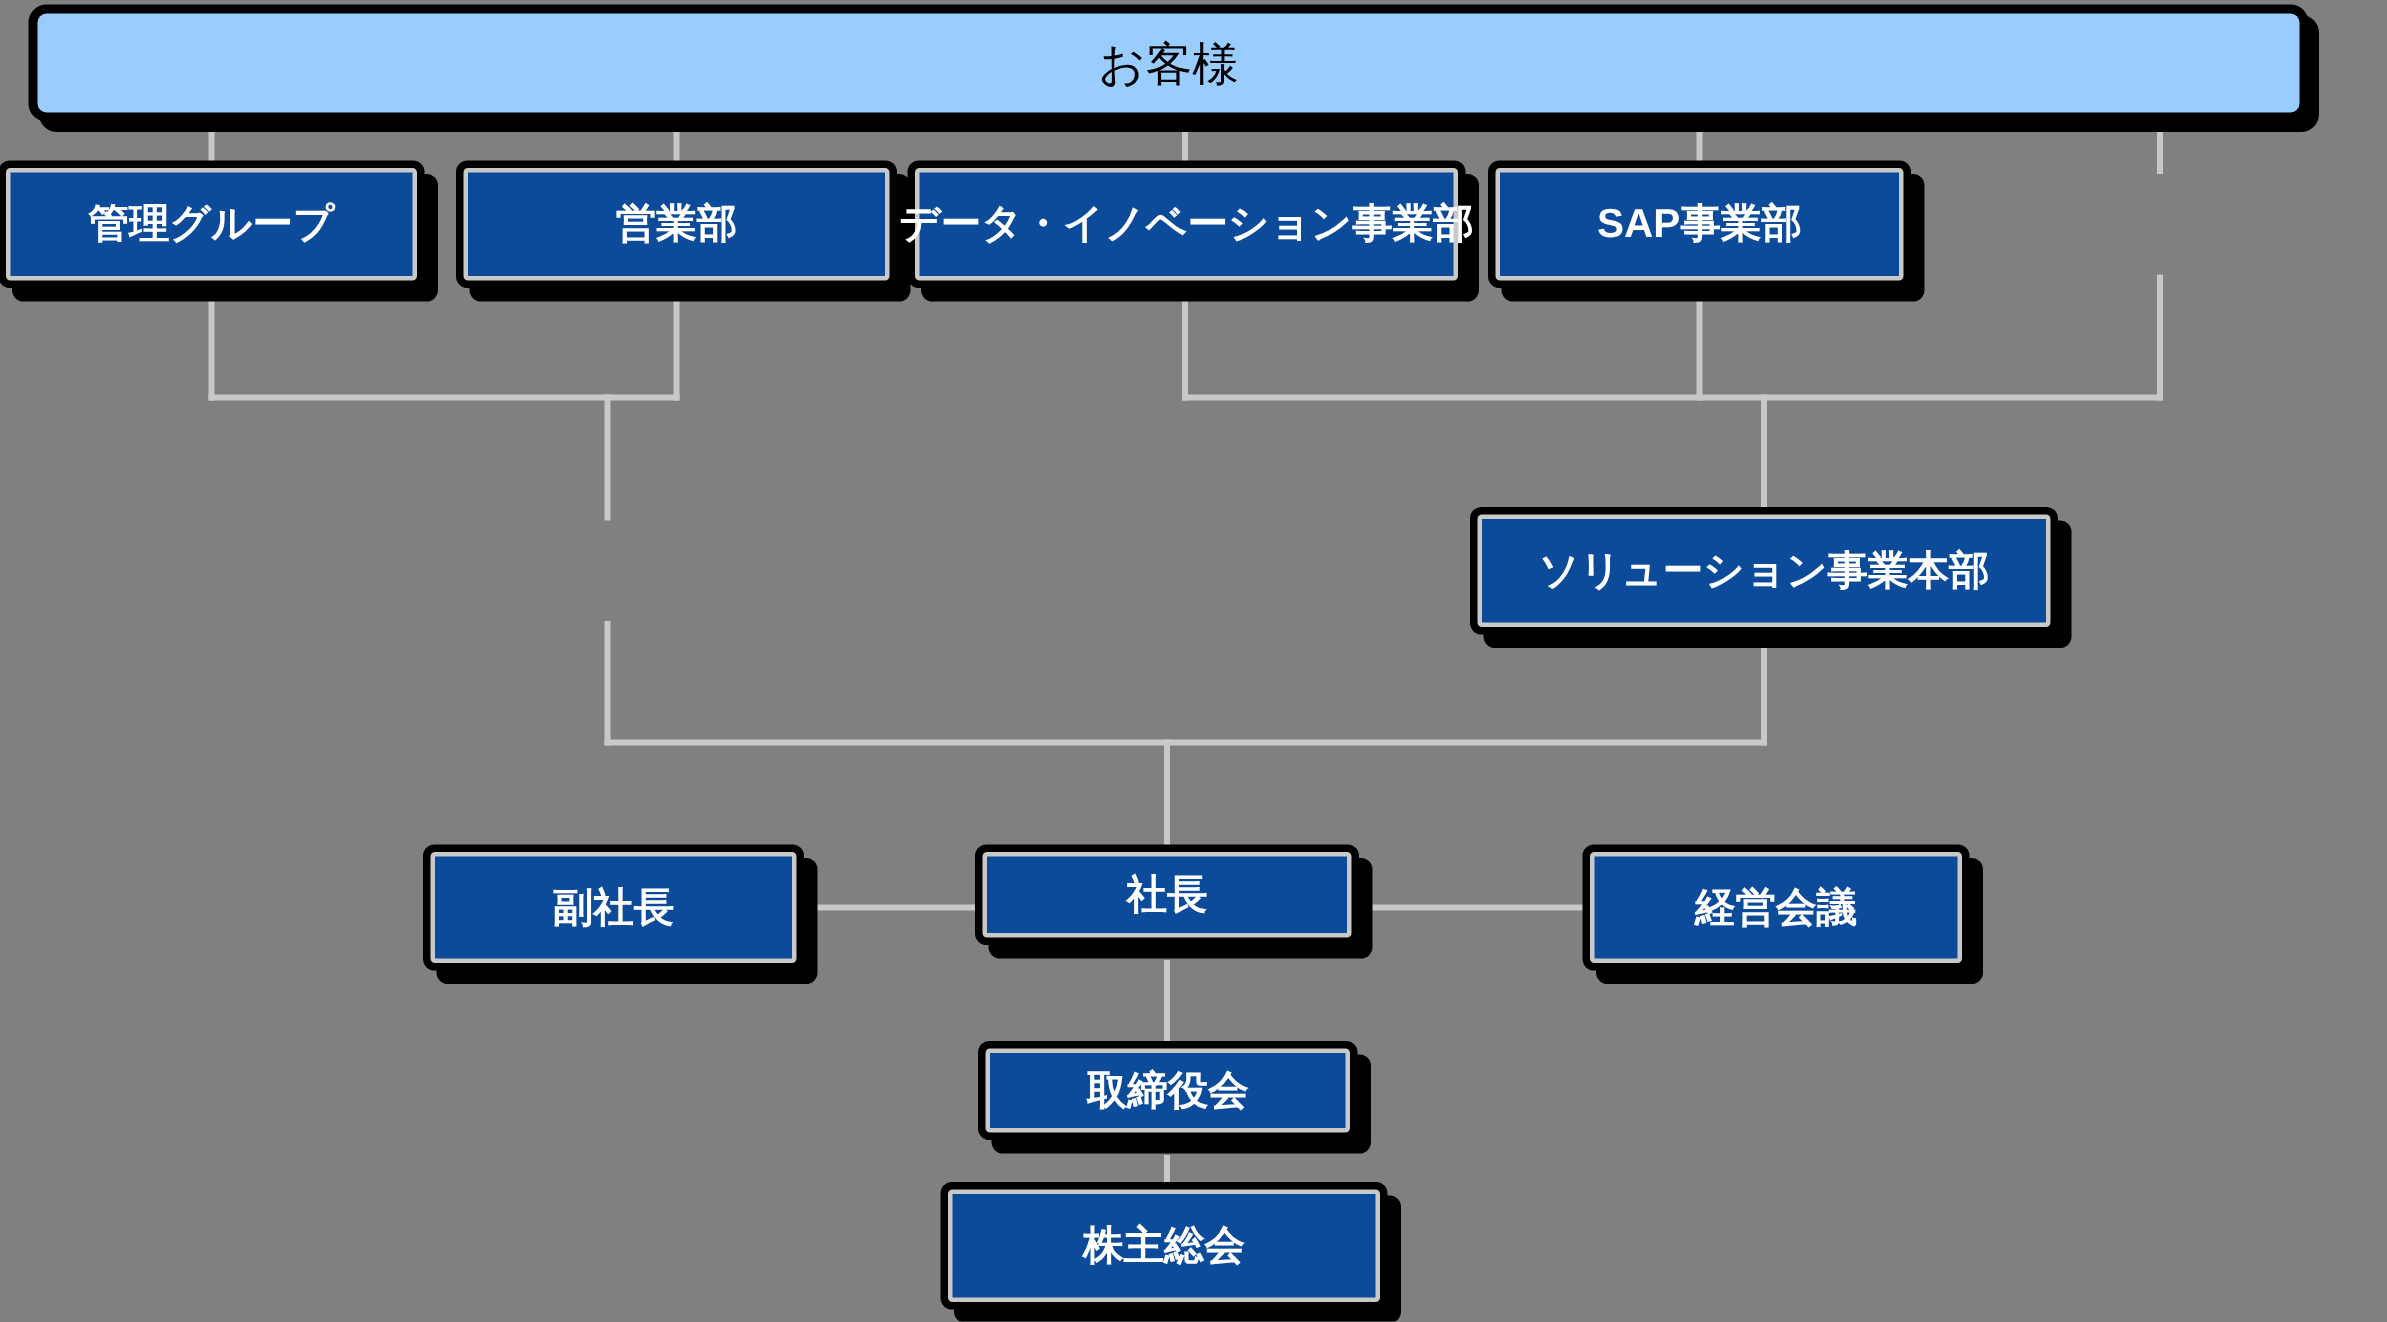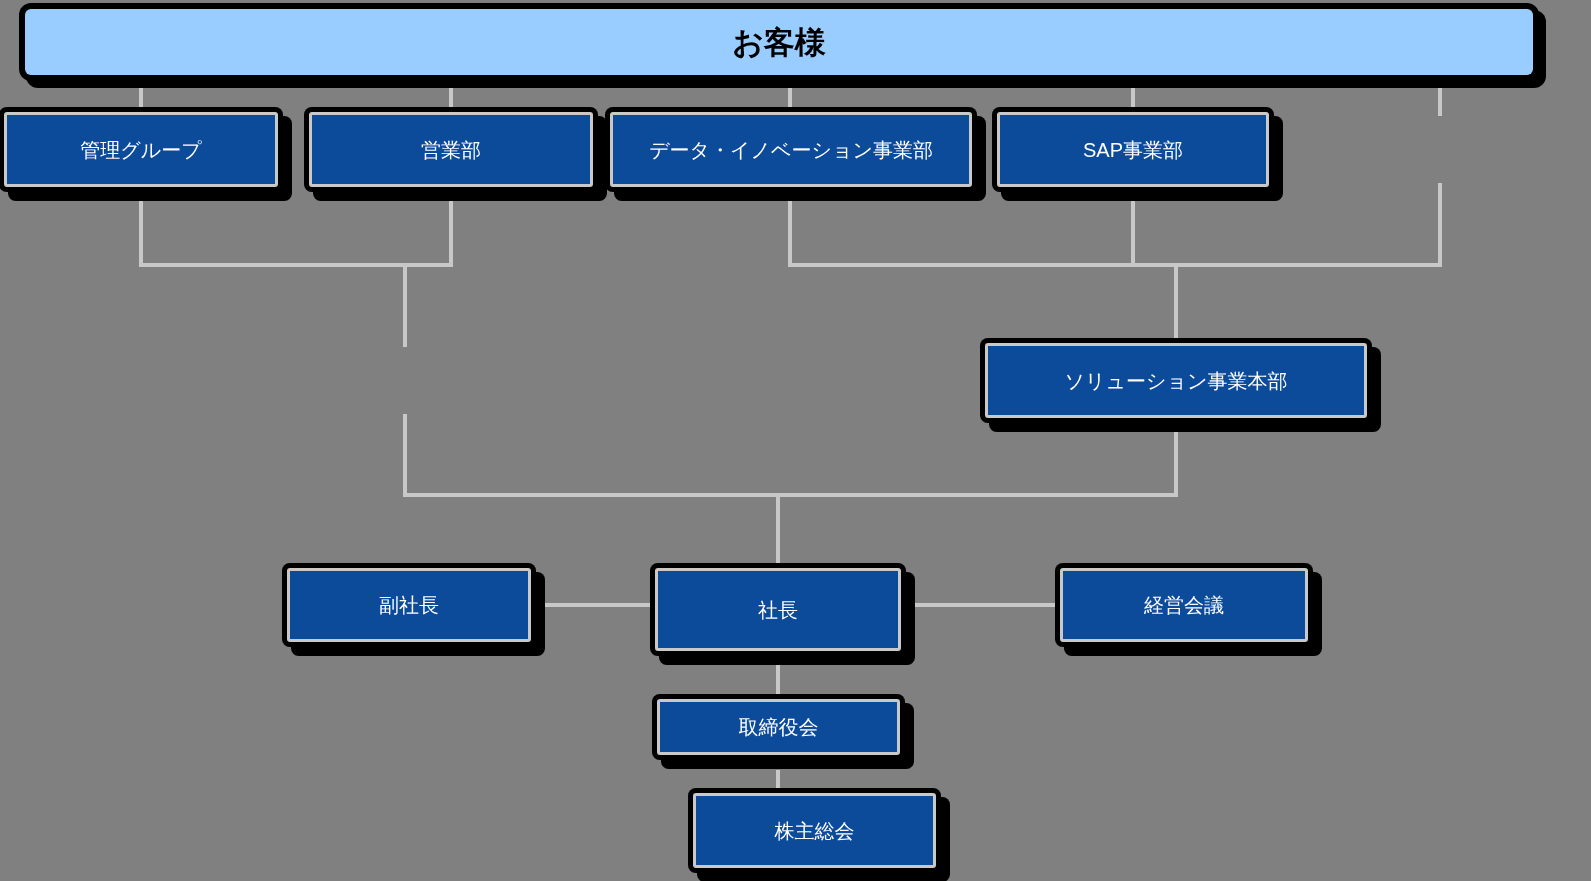--- a/index.html
+++ b/index.html
@@ -39,31 +39,32 @@
     z-index: 2;
     display: flex;
     align-items: center;
     justify-content: center;
     text-align: center;
     background: var(--box-fill);
     border: 3px solid var(--box-border);
     border-radius: 3px;
     box-shadow: 0 0 0 5px var(--shadow), 9px 9px 0 5px var(--shadow);
     color: var(--box-text);
-    font-size: 20px;
+    font-size: 27px;
     line-height: 1;
     white-space: nowrap;
+    font-weight: bold;
   }
   .node.banner {
     background: var(--banner-fill);
     border: none;
     border-radius: 6px;
     box-shadow: 0 0 0 6px var(--shadow), 7px 7px 0 6px var(--shadow);
     color: var(--banner-text);
-    font-weight: bold;
+    font-weight: normal;
     font-size: 31px;
     justify-content: center;
   }
 </style>
 </head>
 <body>
 
 <div class="canvas">
 
   <div class="line v" style="left:139px;top:70px;height:46px"></div>
@@ -111,27 +112,27 @@
     <span>SAP事業部</span>
   </div>
 
   <div class="node" style="left:287px;top:568px;width:244px;height:74px">
     <span>副社長</span>
   </div>
 
   <div class="node" style="left:985px;top:343px;width:382px;height:75px">
     <span>ソリューション事業本部</span>
   </div>
-  <div class="node" style="left:655px;top:568px;width:246px;height:83px">
+  <div class="node" style="left:655px;top:568px;width:246px;height:57px">
     <span>社長</span>
   </div>
   <div class="node" style="left:1060px;top:568px;width:248px;height:74px">
     <span>経営会議</span>
   </div>
 
   <div class="node" style="left:657px;top:699px;width:243px;height:56px">
     <span>取締役会</span>
   </div>
-  <div class="node" style="left:693px;top:793px;width:243px;height:75px">
+  <div class="node" style="left:632px;top:793px;width:288px;height:75px">
     <span>株主総会</span>
   </div>
 
 </div>
 
 </body></html>

